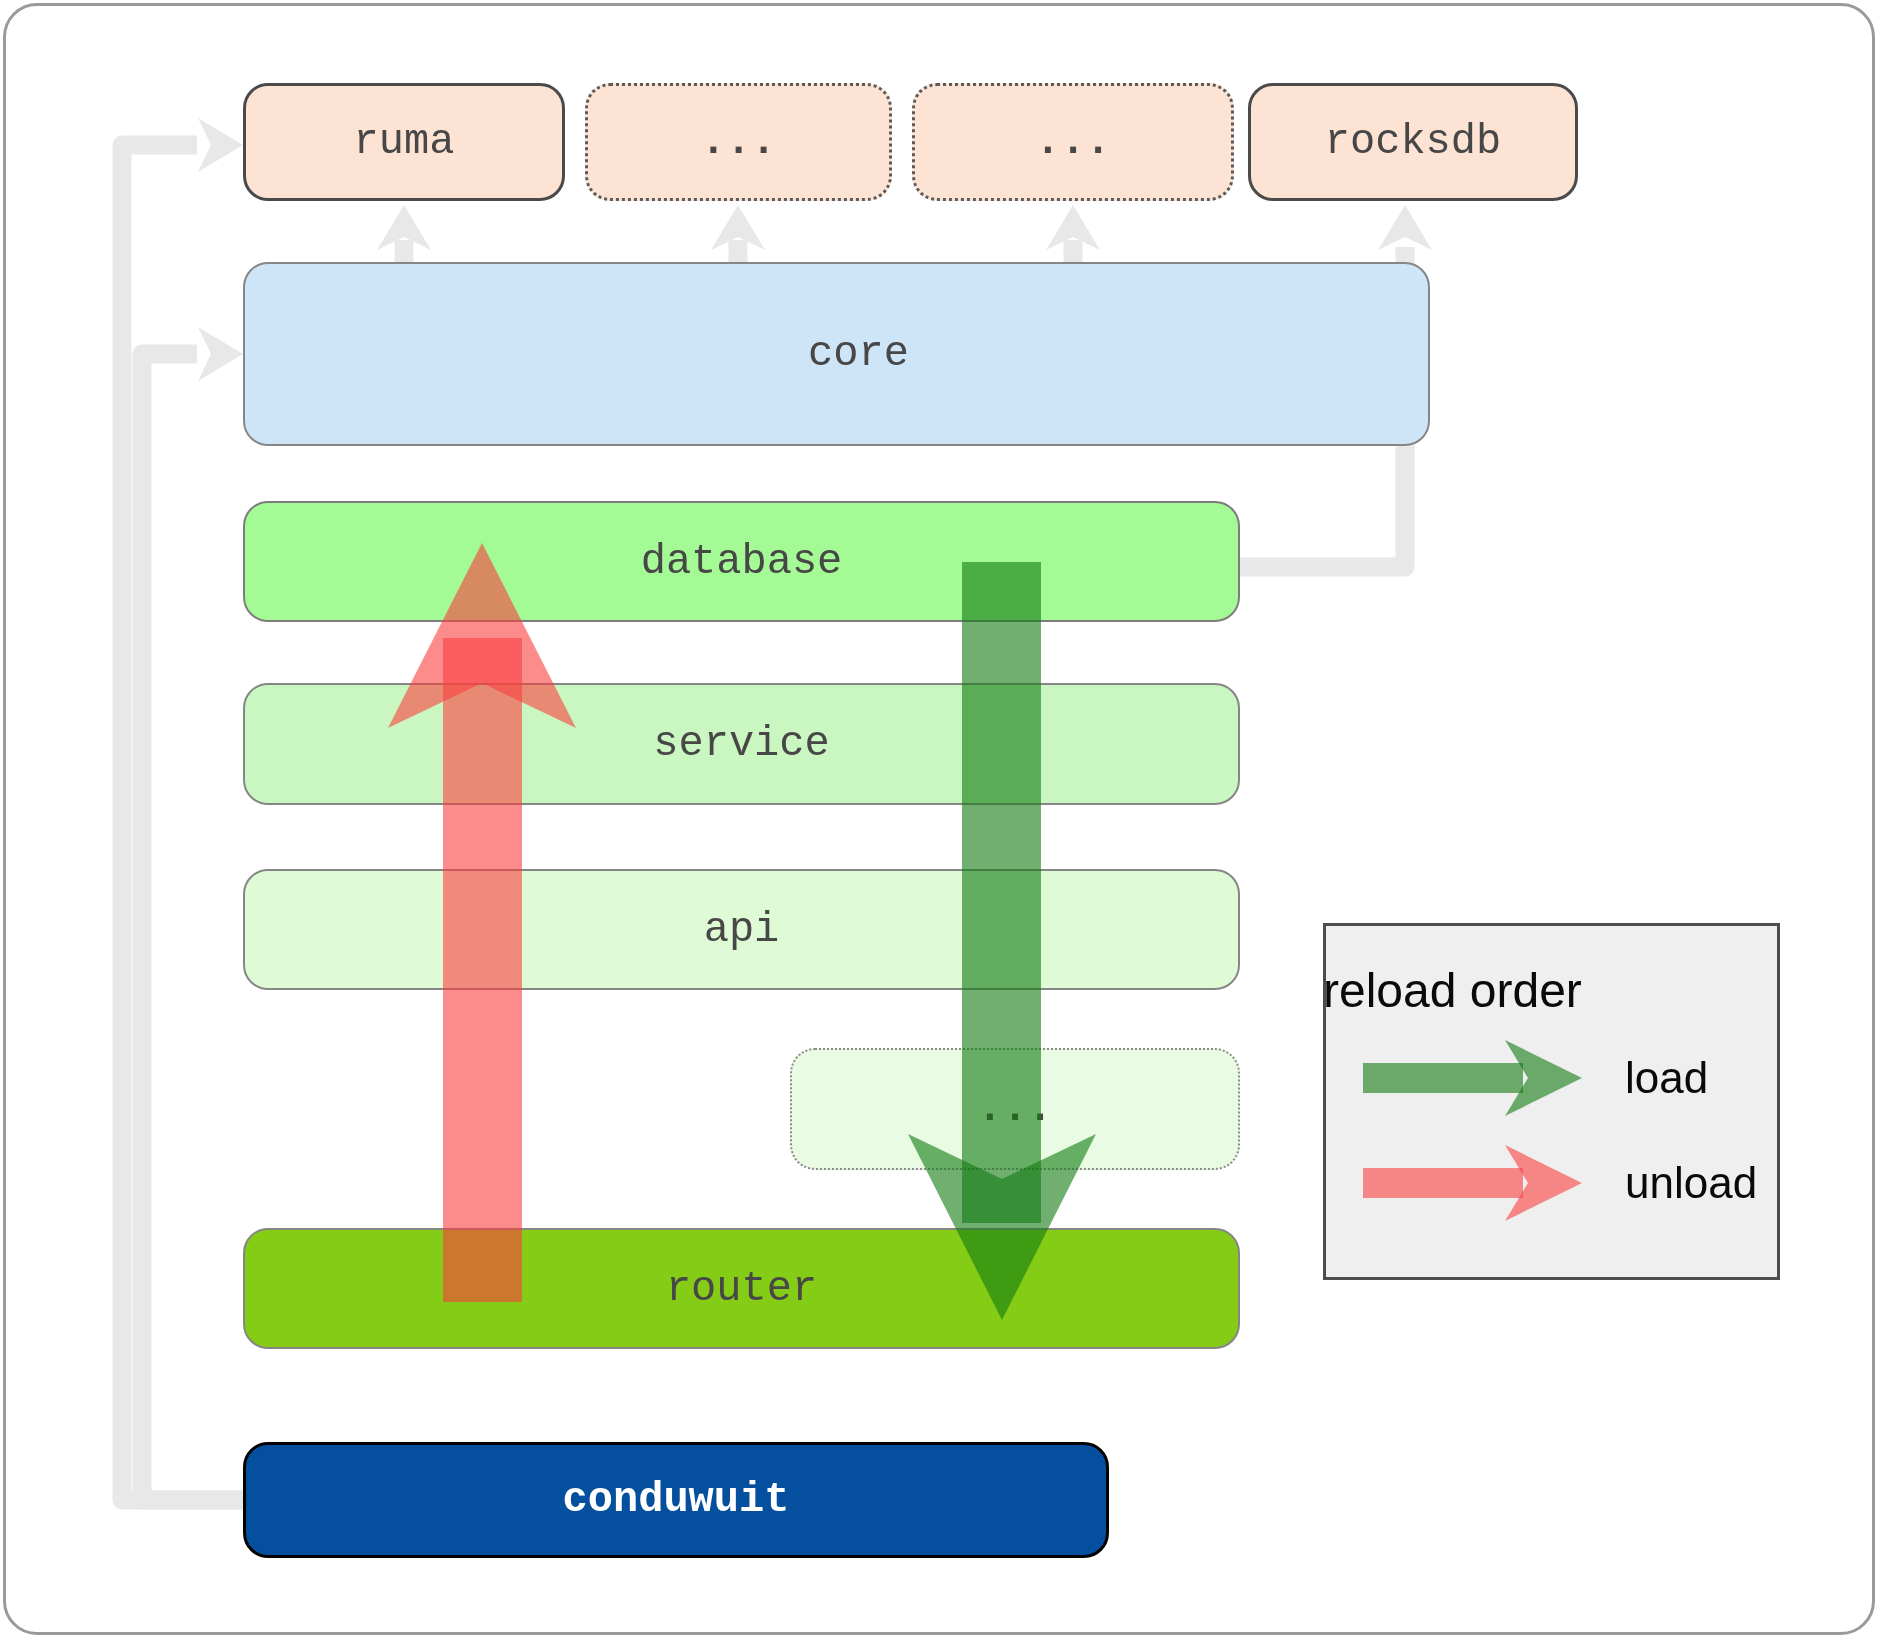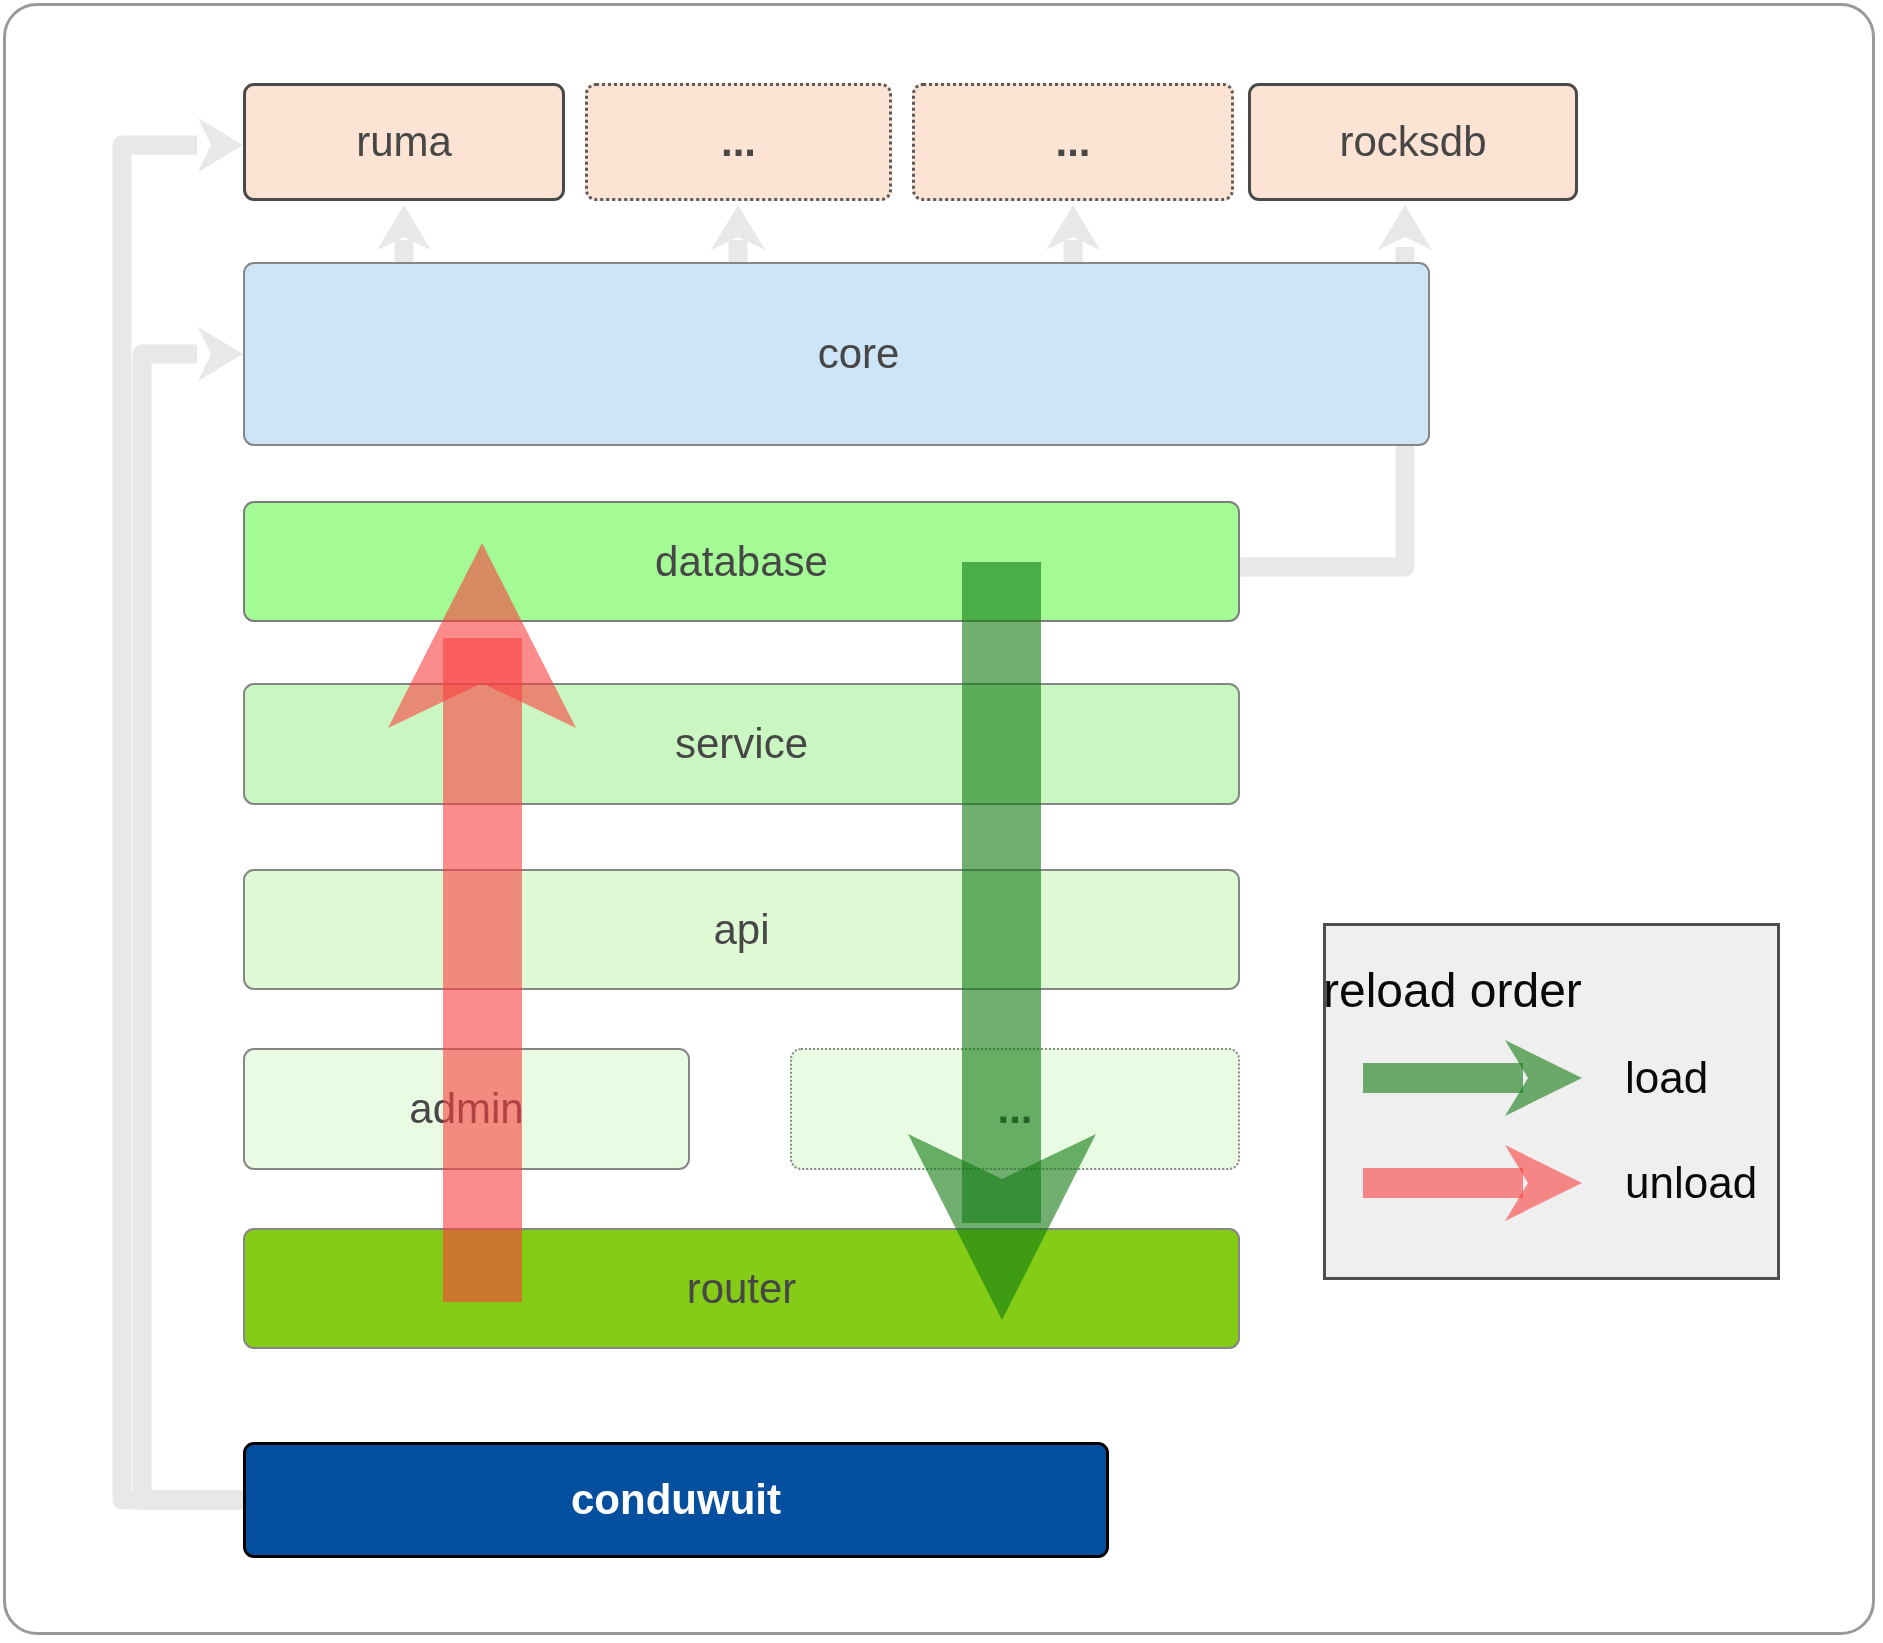--- a/index.html
+++ b/index.html
@@ -7,21 +7,21 @@
     position:relative;width:1883px;height:1643px;background:#ffffff;
     font-family:"Liberation Sans", sans-serif;overflow:hidden;
   }
   .frame{
     position:absolute;left:3px;top:3px;width:1872px;height:1632px;
     border:3px solid #9a9a9a;border-radius:34px;box-sizing:border-box;
   }
   svg.layer{position:absolute;left:0;top:0;}
   .node{
     position:absolute;display:flex;align-items:center;justify-content:center;
-    box-sizing:border-box;font-size:42px;color:#474747;border-radius:11px;
+    box-sizing:border-box;font-size:42px;color:#474747;border-radius:25px;font-family:Liberation Mono, monospace;
   }
   
   .n-ruma     {left:243px;top:83px;width:322px;height:118px;background:var(--c-peach,#fde3d3);border:3px solid #4a4a4a;}
   .n-dots1    {left:585px;top:83px;width:307px;height:118px;background:var(--c-peach,#fde3d3);border:3px dotted #5b5b5b;font-weight:bold;}
   .n-dots2    {left:912px;top:83px;width:322px;height:118px;background:var(--c-peach,#fde3d3);border:3px dotted #5b5b5b;font-weight:bold;}
   .n-rocksdb  {left:1248px;top:83px;width:330px;height:118px;background:var(--c-peach,#fde3d3);border:3px solid #4a4a4a;}
   
   .n-core     {left:243px;top:262px;width:1187px;height:184px;background:var(--c-core,#cee4f7);border:2px solid #868686;padding-left:44px;}
   .n-database {left:243px;top:501px;width:997px;height:121px;background:var(--c-database,#a4fa94);border:2px solid #7d7d7d;}
   .n-service  {left:243px;top:683px;width:997px;height:122px;background:var(--c-service,#caf7c1);border:2px solid #868686;}
@@ -100,23 +100,20 @@
   </div>
   <div class="node n-database">
     <span>database</span>
   </div>
   <div class="node n-service">
     <span>service</span>
   </div>
   <div class="node n-api">
     <span>api</span>
   </div>
-  <div class="node n-admin">
-    <span>admin</span>
-  </div>
   <div class="node n-dots3">
     <span>...</span>
   </div>
   <div class="node n-router">
     <span>router</span>
   </div>
   <div class="node n-conduwuit">
     <span>conduwuit</span>
   </div>
 

